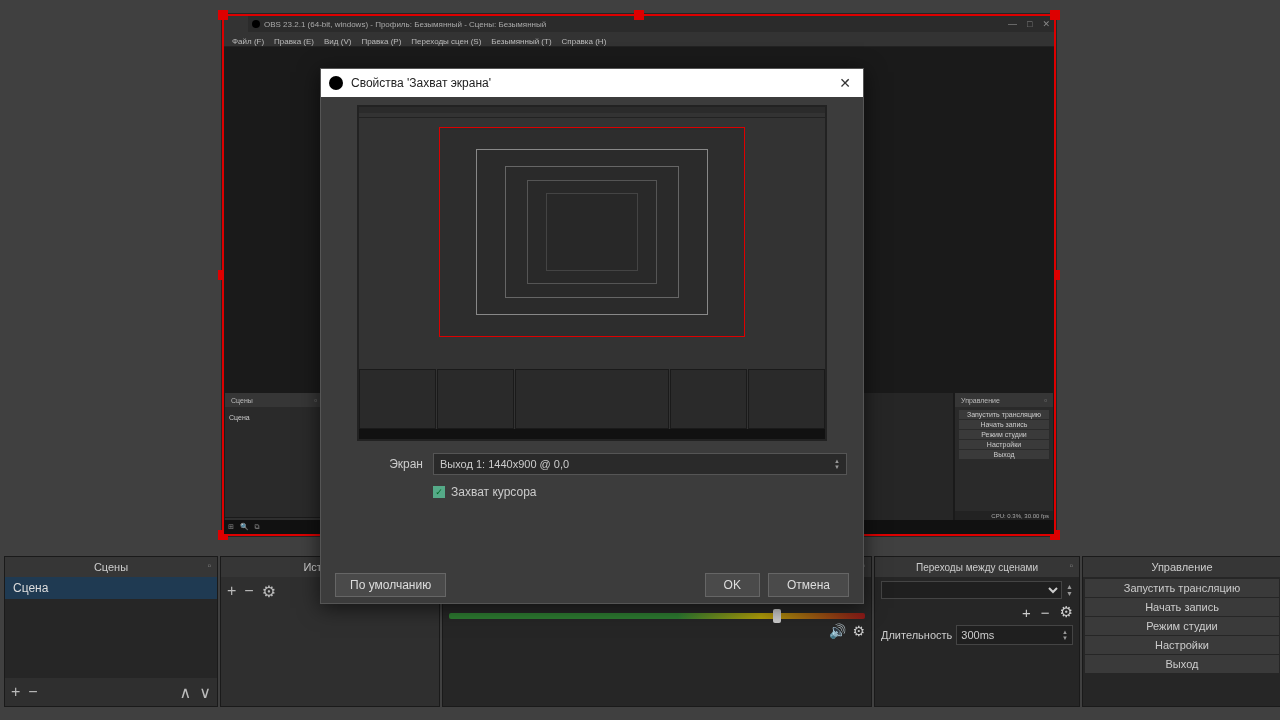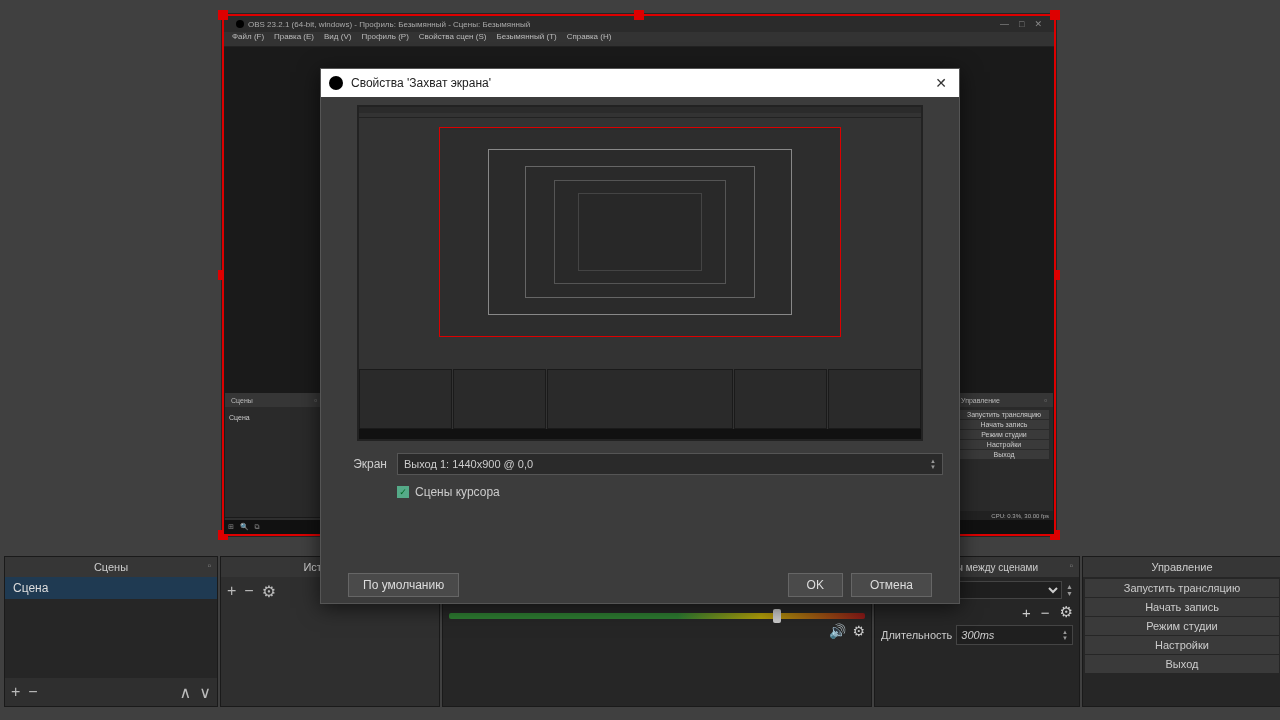--- a/index.html
+++ b/index.html
@@ -19,27 +19,27 @@
 .handle { position: absolute; width: 10px; height: 10px; background: #d00; }
 .h-tl { top: -6px; left: -6px; } .h-tr { top: -6px; right: -6px; }
 .h-bl { bottom: -6px; left: -6px; } .h-br { bottom: -6px; right: -6px; }
 .h-tm { top: -6px; left: 50%; margin-left: -5px; }
 .h-bm { bottom: -6px; left: 50%; margin-left: -5px; }
 .h-ml { left: -6px; top: 50%; margin-top: -5px; }
 .h-mr { right: -6px; top: 50%; margin-top: -5px; }
 
 .titlebar {
   height: 16px; background: #2b2b2b; display: flex; align-items: center;
-  font-size: 8px; color: #aaa; padding: 0 12px;
+  font-size: 8px; color: #aaa; padding: 0 4px; margin-left: 24px;
 }
 .titlebar .logo { width: 8px; height: 8px; border-radius: 50%; background: #000; margin-right: 4px; }
 .titlebar .winctl { margin-left: auto; display: flex; gap: 10px; font-size: 9px; color: #888; }
 .menubar {
   height: 15px; background: #333; border-bottom: 1px solid #222;
-  display: flex; gap: 10px; padding: 0 8px; font-size: 8px; color: #bbb; align-items: flex-start;
+  display: flex; gap: 10px; padding: 0 8px; font-size: 8px; color: #bbb; align-items: flex-end;
 }
 
 
 .preview-area {
   position: absolute; top: 31px; bottom: 142px; left: 0; right: 0;
   background: #1a1a1a;
 }
 
 
 .inner-docks {
@@ -79,40 +79,40 @@
 .mixer-body { padding:4px 6px;}
 .vol-track { position:relative; height:6px; background: linear-gradient(90deg,#2e7d32 0%, #2e7d32 55%, #b7a40a 75%, #8a1818 100%); border-radius:2px; margin:4px 0;}
 .vol-thumb { position:absolute; top:-4px; width:8px; height:14px; background:#ccc; border-radius:2px;}
 .mixer-icons { display:flex; gap:6px; justify-content:flex-end; color:#ccc; font-size:14px;}
 
 
 .host-status { position:absolute; left:0; right:0; bottom:0; height:14px; background:#222; color:#bbb; font-size:10px; display:flex; justify-content:flex-end; gap:24px; padding:0 12px; align-items:center;}
 
 
 .dialog {
-  position: absolute; top: 68px; left: 320px; width: 640px; height: 536px;
+  position: absolute; top: 68px; left: 320px; width: 544px; height: 536px;
   background: #3c3c3c; border: 1px solid #555; box-shadow: 0 4px 20px rgba(0,0,0,.6);
   display:flex; flex-direction:column;
 }
 .dlg-title { height: 28px; background:#fff; color:#222; display:flex; align-items:center; padding:0 8px; font-size:12px;}
 .dlg-title .logo { width:14px; height:14px; border-radius:50%; background:#000; margin-right:8px;}
 .dlg-title .x { margin-left:auto; color:#333; font-size:14px; padding:0 4px;}
 .dlg-preview { margin:8px 36px; height:336px; background:#404040; border:1px solid #222; position:relative; display:flex; align-items:center; justify-content:center;}
 .dlg-preview .nest { position:absolute; inset:0; background:#333; border:1px solid #222;}
 .nest .ntitle { height:6px; background:#2b2b2b;}
 .nest .nmenu { height:5px; background:#333; border-bottom:1px solid #222;}
 .dlg-preview .nest-inner { position:absolute; top:20px; left:80px; right:80px; height:210px; border:1px solid #d00; background:#2d2d2d;}
-.dlg-form { padding:4px 16px 10px 16px; display:flex; flex-direction:column; gap:10px; font-size:12px; color:#ccc;}
+.dlg-form { padding:4px 16px 10px 16px; display:flex; flex-direction:column; gap:10px; font-size:12px; color:#ccc;margin-left:36px;}
 .form-row { display:flex; align-items:center; gap:10px;}
 .form-row label { width:50px; text-align:right;}
 .combo { flex:1; display:flex; align-items:center; background:#2a2a2a; border:1px solid #555; height:22px; padding:0 6px; font-size:11px; color:#ccc;}
 .combo .stepper { margin-left:auto; display:flex; flex-direction:column; font-size:6px; line-height:6px; color:#999;}
 .chk { display:flex; align-items:center; gap:6px; padding-left:60px;}
 .chk .box { width:12px; height:12px; background:#5a8; display:flex; align-items:center; justify-content:center; font-size:9px; color:#062;}
-.dlg-btnbar { margin-top:auto; height:36px; display:flex; align-items:center; padding:0 27px; gap:8px;}
+.dlg-btnbar { margin-top:auto; height:36px; display:flex; align-items:center; padding:0 14px; gap:8px;}
 .dlg-btnbar .spacer { flex:1;}
 .dlg-btn { background:#4a4a4a; border:1px solid #666; color:#ddd; font-size:12px; padding:4px 18px;}
 .dlg-btn.def { padding:4px 14px;}
 </style>
 </head>
 <body>
 
 <div class="desktop">
 
   <div class="main-window">
@@ -131,22 +131,22 @@
       <span class="winctl">
         <span>—</span>
         <span>□</span>
         <span>✕</span>
       </span>
     </div>
     <div class="menubar">
       <span>Файл (F)</span>
       <span>Правка (E)</span>
       <span>Вид (V)</span>
-      <span>Профиль (P)</span>
-      <span>Свойства сцен (S)</span>
+      <span>Правка (P)</span>
+      <span>Переходы сцен (S)</span>
       <span>Безымянный (T)</span>
       <span>Справка (H)</span>
     </div>
 
     <div class="preview-area"></div>
 
     <div class="inner-docks">
       <div class="dock">
         <div class="dock-title">
             <span>Сцены</span>
@@ -258,21 +258,21 @@
           <span style="font-size:7px;color:#999;">▲<br>▼</span>
         </div>
         <div class="trans-row" style="justify-content:flex-end;gap:10px;font-size:15px;">
           <span>+</span>
           <span>−</span>
           <span>⚙</span>
         </div>
         <div class="trans-row">
           <span>Длительность</span>
           <div style="flex:1;display:flex;align-items:center;background:#1f1f1f;border:1px solid #444;height:20px;padding:0 4px;">
-            <span style="flex:1;font-style:italic;">300ms</span>
+            <span style="flex:1;">300ms</span>
             <span style="display:flex;flex-direction:column;font-size:6px;line-height:6px;color:#999;">
               <span>▲</span>
               <span>▼</span>
             </span>
           </div>
         </div>
       </div>
     </div>
 
     <div class="hdock">
@@ -327,21 +327,21 @@
         <div class="combo">
           <span>Выход 1: 1440x900 @ 0,0</span>
           <span class="stepper">
             <span>▲</span>
             <span>▼</span>
           </span>
         </div>
       </div>
       <div class="chk">
         <span class="box">✓</span>
-        <span>Сцены курсора</span>
+        <span>Захват курсора</span>
       </div>
     </div>
 
     <div class="dlg-btnbar">
       <button class="dlg-btn def">По умолчанию</button>
       <span class="spacer"></span>
       <button class="dlg-btn">OK</button>
       <button class="dlg-btn">Отмена</button>
     </div>
   </div>

